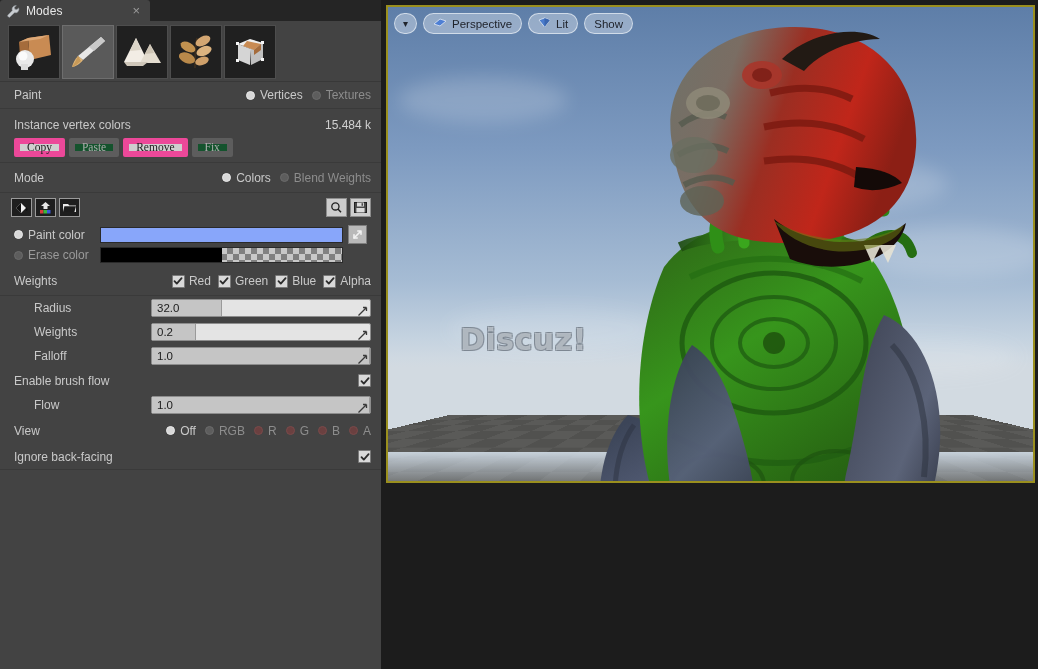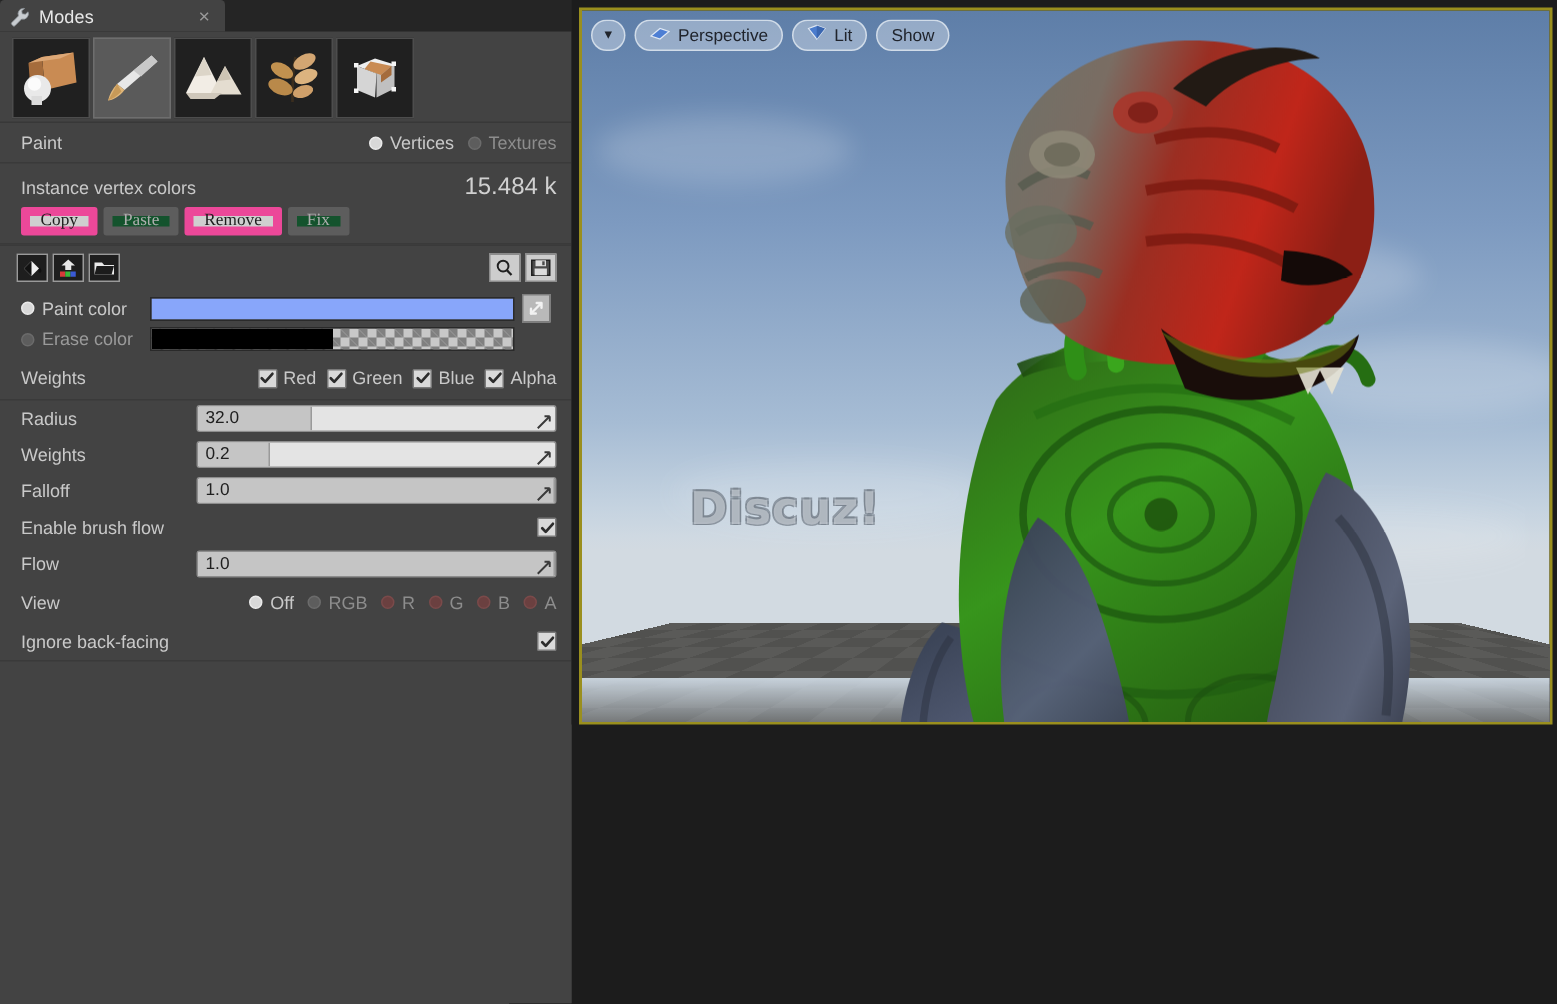--- a/index.html
+++ b/index.html
@@ -125,21 +125,21 @@
   .btn {
     height: 19px; padding: 0 7px;
     background: #cfcfcf; border: 6px solid #ec4899; border-radius: 2px;
     color: #1d1d1d; font-size: 11.5px;
     display: inline-flex; align-items: center; justify-content: center;
     cursor: pointer; font-family: Liberation Serif, serif;
   }
   .btn.disabled { background: #14532d; border-color: #5d5d5d; color: #adadad; cursor: default; text-align: right; }
 
   
-  .vc-count { color: #d0d0d0; font-size: 16px; }
+  .vc-count { color: #d0d0d0; font-size: 12px; }
 
   
   .iconbtn {
     width: 21px; height: 19px;
     background: #1e1e1e; border: 1px solid #9a9a9a;
     display: flex; align-items: center; justify-content: center;
     cursor: pointer; flex: 0 0 21px;
   }
   .iconbtn.light { background: #cdcdcd; border-color: #8d8d8d; }
 
@@ -178,21 +178,21 @@
   }
   .slider-val {
     position: absolute; left: 5px; top: 0; bottom: 0;
     display: flex; align-items: center;
     color: #202020; font-size: 11.5px;
   }
   .slider-corner {
     position: absolute; right: 2px; top: 3px;
     width: 11px; height: 11px;
   }
-  .param-row { display: flex; align-items: center; padding: 3px 10px 3px 14px; gap: 0; }
+  .param-row { display: flex; align-items: center; padding: 3px 10px 3px 14px; gap: 0; margin-left: 20px; }
   .param-row .row-label { width: 117px; flex: 0 0 117px; }
 
   
   #viewport-wrap {
     flex: 1; position: relative; background: #1c1c1c;
     padding: 4px 4px 0 4px;
   }
   #viewport {
     position: absolute;
     left: 5px; top: 5px; right: 3px; bottom: 0;
@@ -358,20 +358,33 @@
       </div>
 
       <div class="row" style="min-height:26px;gap:4px;padding-bottom:4px;">
         <button class="btn">Copy</button>
         <button class="btn disabled">Paste</button>
         <button class="btn">Remove</button>
         <button class="btn disabled">Fix</button>
       </div>
       <div class="divider"></div>
 
+      <div class="row" style="min-height:29px;">
+        <span class="row-label">Mode</span>
+        <div class="row-right">
+          <span class="radio on">
+            <span class="dot"></span>
+            <span class="rl">Colors</span>
+          </span>
+          <span class="radio off">
+            <span class="dot"></span>
+            <span class="rl">Blend Weights</span>
+          </span>
+        </div>
+      </div>
       <div class="divider"></div>
 
       <div class="row" style="min-height:29px;gap:3px;padding-left:11px;">
         <span class="iconbtn">
           <svg width="15" height="13" viewBox="0 0 15 13">
             <path d="M2 7 L7 2 L12 7 L7 12 Z" fill="#f0f0f0"></path>
             <path d="M2 7 L7 2 L7 12 Z" fill="#111"></path>
             <path d="M12.5 6 c1.2 2 1.6 3 0.6 3.6 c-1 .6-1.8-.4-1.4-1.6 z" fill="#111"></path>
           </svg>
         </span>

